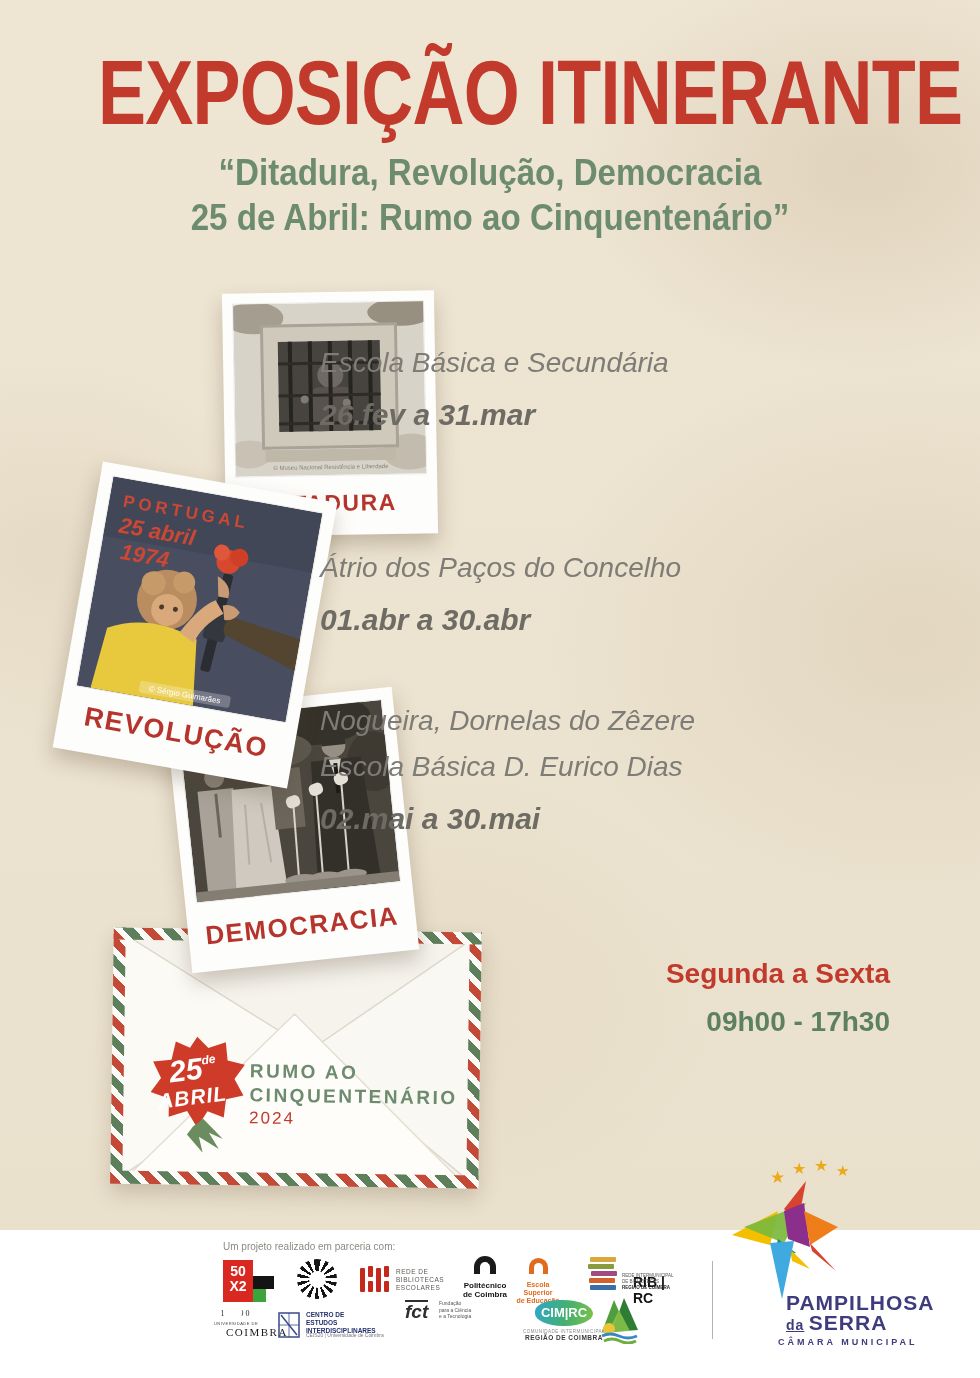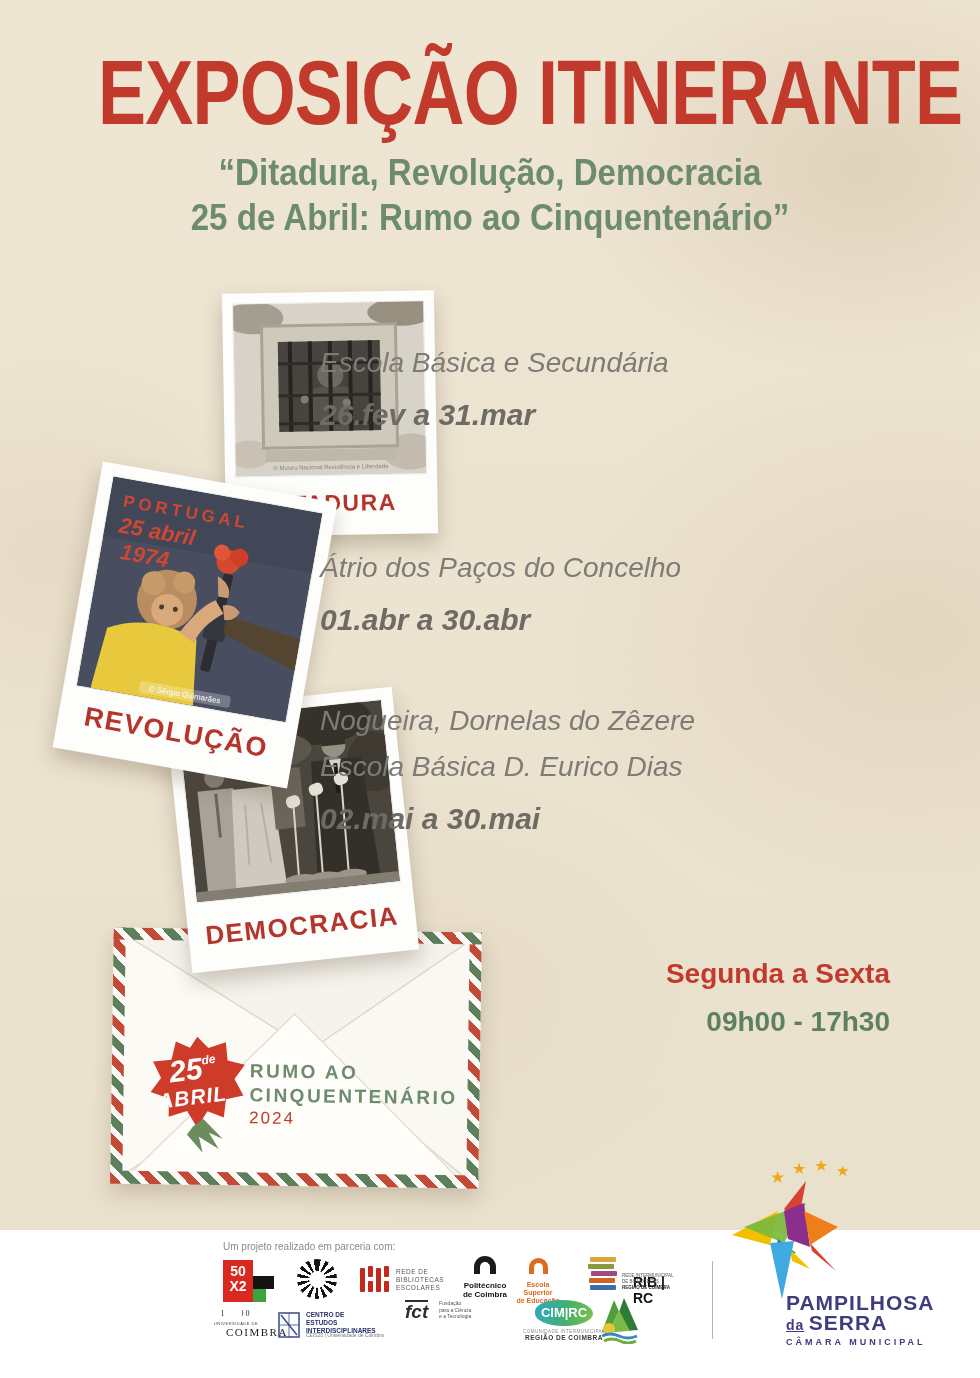--- a/index.html
+++ b/index.html
@@ -334,16 +334,16 @@
       <polygon points="84,62 110,90 86,70" fill="#d8432f"></polygon>
       <polygon points="52,58 70,72 48,76" fill="#0a8f7b"></polygon>
       <polygon points="64,68 84,88 66,80" fill="#f3c000"></polygon>
       <polygon points="44,62 68,60 56,118" fill="#3fa9e0"></polygon>
     </svg>
     <div class="abs muni" style="left:64px;top:136px;font-size:21px;">PAMPILHOSA</div>
     <div class="abs" style="left:64px;top:156px;">
       <span class="muni" style="font-size:14px;text-decoration:underline;">da</span>
       <span class="muni" style="font-size:21px;">SERRA</span>
     </div>
-    <div class="abs muni" style="left:64px;top:182px;font-size:9px;letter-spacing:3px;font-weight:600;">CÂMARA MUNICIPAL</div>
+    <div class="abs muni" style="left:56px;top:182px;font-size:9px;letter-spacing:3px;font-weight:600;">CÂMARA MUNICIPAL</div>
   </div>
 
 </div>
 
 </body></html>

